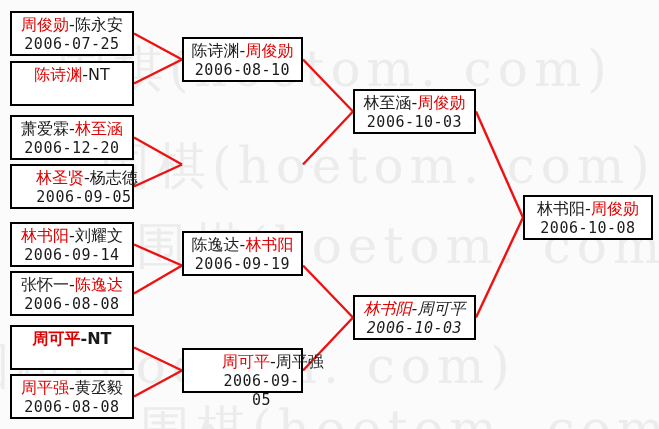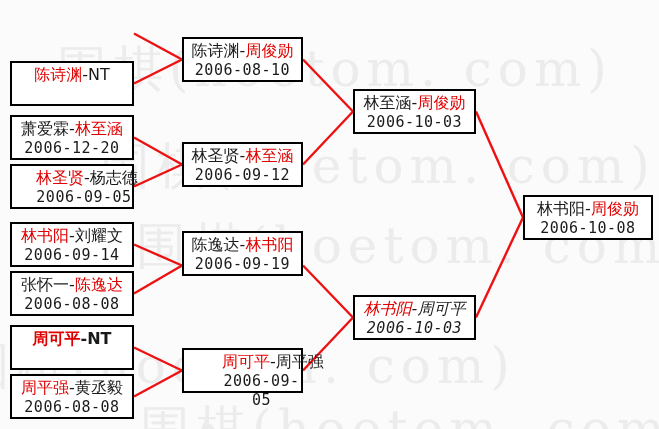--- a/index.html
+++ b/index.html
@@ -92,20 +92,24 @@
       <line x1="134" y1="347.5" x2="182" y2="370.5" stroke="#ee1111" stroke-width="2.4"></line>
       <line x1="134" y1="396.5" x2="182" y2="370.5" stroke="#ee1111" stroke-width="2.4"></line>
       <line x1="303" y1="59.5" x2="353" y2="111.5" stroke="#ee1111" stroke-width="2.4"></line>
       <line x1="303" y1="164.5" x2="353" y2="111.5" stroke="#ee1111" stroke-width="2.4"></line>
       <line x1="303" y1="265.5" x2="353" y2="317.5" stroke="#ee1111" stroke-width="2.4"></line>
       <line x1="303" y1="370.5" x2="353" y2="317.5" stroke="#ee1111" stroke-width="2.4"></line>
       <line x1="476" y1="111.5" x2="523" y2="217.5" stroke="#ee1111" stroke-width="2.4"></line>
       <line x1="476" y1="317.5" x2="523" y2="217.5" stroke="#ee1111" stroke-width="2.4"></line>
     </svg>
 
+  <div class="match" id="r1b1">
+    <div class="l1"><span class="pname win">周俊勋</span><span class="sep">-</span><span class="pname">陈永安</span></div>
+    <div class="l2">2006-07-25</div>
+  </div>
   <div class="match" id="r1b2">
     <div class="l1"><span class="pname win">陈诗渊</span><span class="sep">-</span><span class="pname">NT</span></div>
     <div class="l2"></div>
   </div>
   <div class="match" id="r1b3">
     <div class="l1"><span class="pname">萧爱霖</span><span class="sep">-</span><span class="pname win">林至涵</span></div>
     <div class="l2">2006-12-20</div>
   </div>
   <div class="match" id="r1b4">
     <div class="l1"><span class="pname win">林圣贤</span><span class="sep">-</span><span class="pname">杨志德</span></div>
@@ -125,24 +129,20 @@
   </div>
   <div class="match" id="r1b8">
     <div class="l1"><span class="pname win">周平强</span><span class="sep">-</span><span class="pname">黄丞毅</span></div>
     <div class="l2">2006-08-08</div>
   </div>
 
   <div class="match" id="r2b1">
     <div class="l1"><span class="pname">陈诗渊</span><span class="sep">-</span><span class="pname win">周俊勋</span></div>
     <div class="l2">2006-08-10</div>
   </div>
-  <div class="match" id="r2b2">
-    <div class="l1"><span class="pname">林圣贤</span><span class="sep">-</span><span class="pname win">林至涵</span></div>
-    <div class="l2">2006-09-12</div>
-  </div>
   <div class="match" id="r2b3">
     <div class="l1"><span class="pname">陈逸达</span><span class="sep">-</span><span class="pname win">林书阳</span></div>
     <div class="l2">2006-09-19</div>
   </div>
   <div class="match" id="r2b4">
     <div class="l1"><span class="pname win">周可平</span><span class="sep">-</span><span class="pname">周平强</span></div>
     <div class="l2">2006-09-05</div>
   </div>
 
   <div class="match" id="r3b1">

